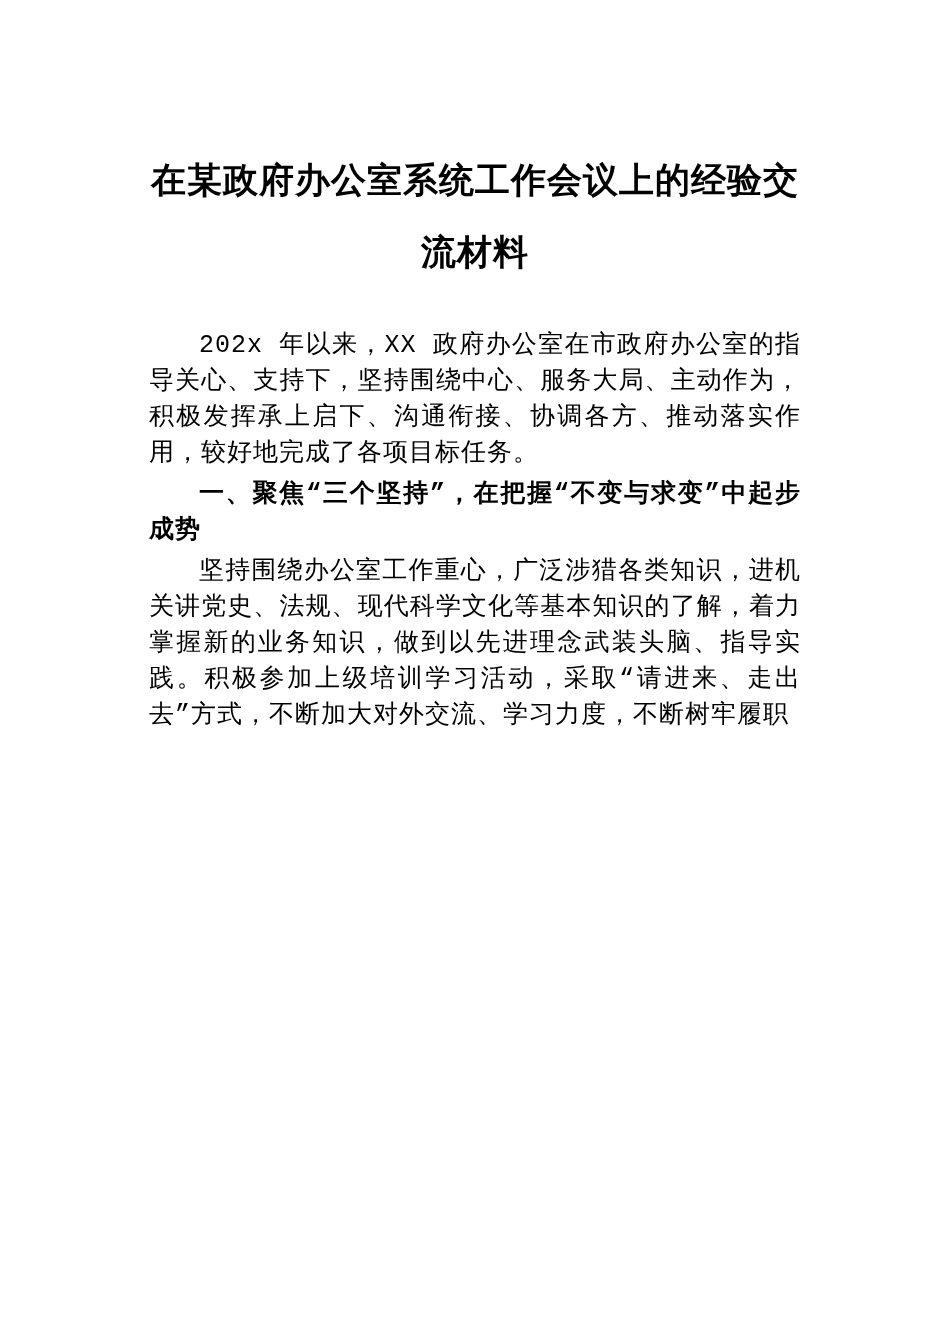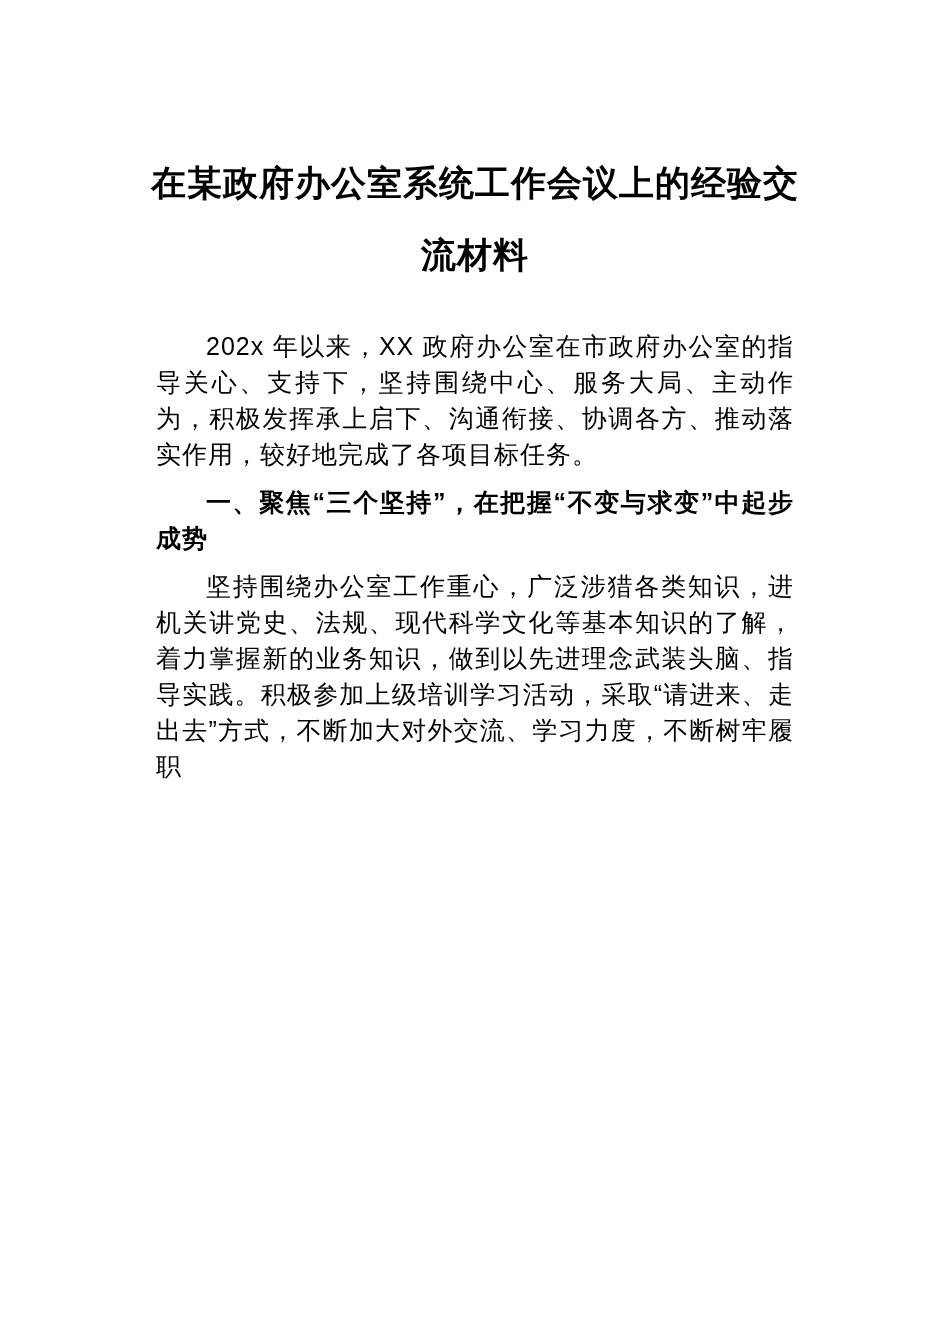--- a/index.html
+++ b/index.html
@@ -8,39 +8,39 @@
     background: #ffffff;
   }
   .page {
     width: 950px;
     height: 1344px;
     box-sizing: border-box;
     margin: 0 auto;
     padding: 147px 144px 60px 144px;
     background: #ffffff;
     color: #000000;
-    font-family: Liberation Sans, sans-serif;
+    font-family: Liberation Mono, monospace;
     overflow: hidden;
   }
   .doc-title {
     font-size: 35px;
     font-weight: bold;
     line-height: 72px;
     text-align: center;
     margin: 0 0 37px 0;
     letter-spacing: 1px;
   }
   .para {
     font-size: 25px;
     line-height: 36px;
     letter-spacing: 1px;
     text-align: justify;
     text-justify: inter-character;
     text-indent: 2em;
-    margin: 12px;
+    margin: 5px;
     word-break: break-all;
   }
   .heading1 {
     font-weight: bold;
   }
   .heading2 {
     font-weight: normal;
   }
 </style>
 </head>

